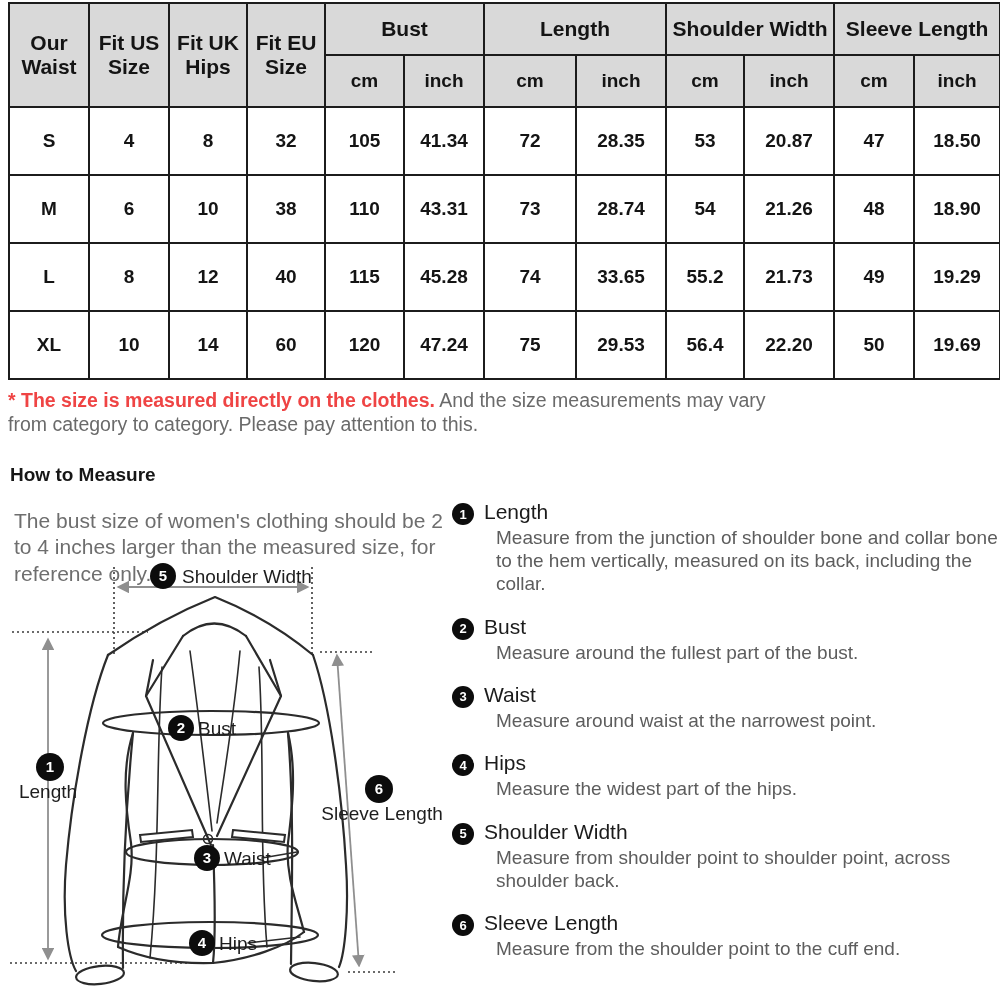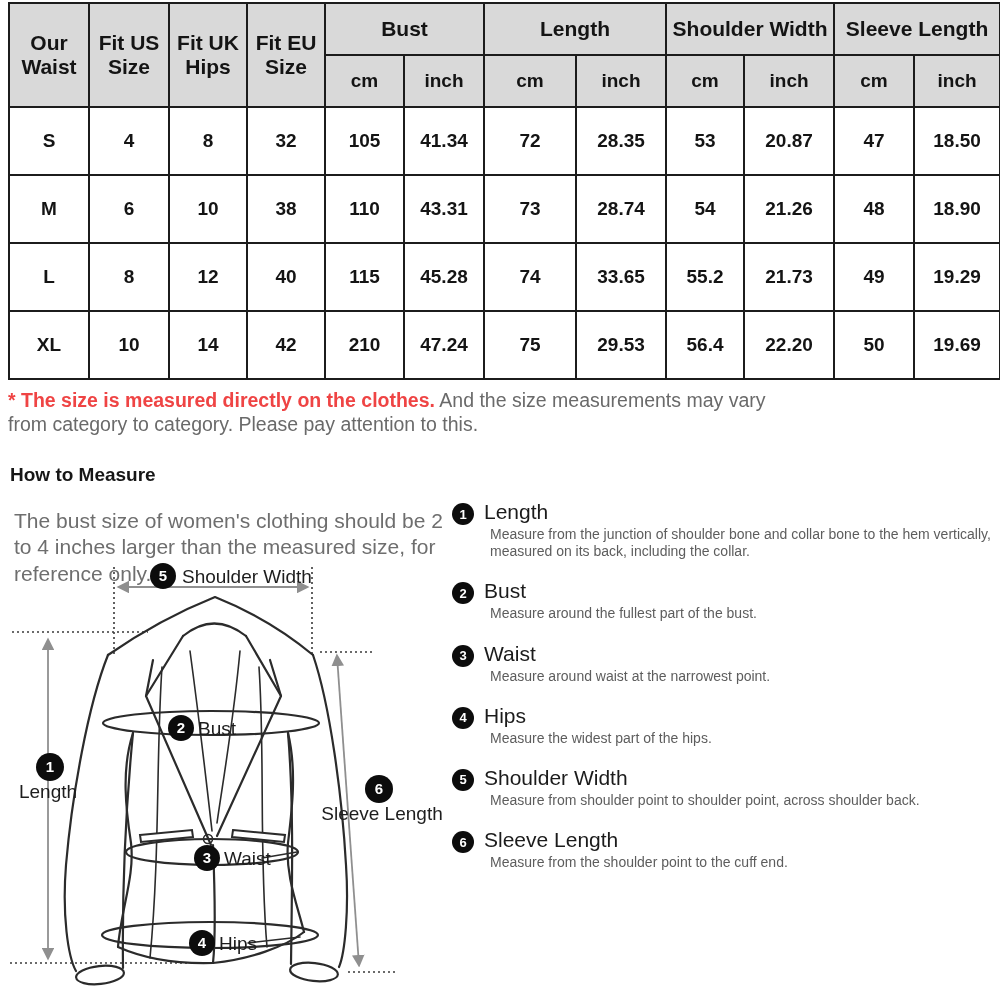--- a/index.html
+++ b/index.html
@@ -21,21 +21,21 @@
   .htm-heading { position:absolute; left:10px; top:464px; margin:0; font-size:19px; font-weight:700; color:#161616; }
   .subtitle { position:absolute; left:10px; top:504px; width:448px; margin:4px; font-size:21px; line-height:1.25; color:#6e6e6e; }
 
   
   .items { position:absolute; left:452px; top:500px; width:546px; }
   .item { display:flex; gap:10px; margin-bottom:19px; }
   .bullet { flex:0 0 22px; width:22px; height:22px; margin-top:3px; border-radius:50%;
             background:#0c0c0c; color:#fff; font-size:13px; font-weight:700;
             display:flex; align-items:center; justify-content:center; }
   .item h3 { margin:0; font-size:21px; font-weight:400; color:#1b1b1b; line-height:1.15; }
-  .item p { margin:2px 0 0 6px; font-size:14px; color:#5d5d5d; line-height:1.22; }
+  .item p { margin:2px 0 0 12px; font-size:19px; color:#5d5d5d; line-height:1.22; }
 
   
   .diagram { position:absolute; left:0; top:555px; }
   .jk { fill:none; stroke:#2b2b2b; stroke-width:2.2; stroke-linecap:round; stroke-linejoin:round; }
   .jk-thin { fill:none; stroke:#2b2b2b; stroke-width:1.6; stroke-linecap:round; }
   .dot { stroke:#3a3a3a; stroke-width:1.6; stroke-dasharray:2 3; }
   .arr { stroke:#8f8f8f; stroke-width:1.8; fill:none; }
   .dg-label { font-family:"Liberation Sans",sans-serif; font-size:19px; fill:#1d1d1d; }
   .dg-num { font-family:"Liberation Sans",sans-serif; font-size:15px; font-weight:700; fill:#ffffff; text-anchor:middle; }
   .welt { fill:#ffffff; stroke:#2b2b2b; stroke-width:2; }
@@ -122,22 +122,22 @@
         <td>33.65</td>
         <td>55.2</td>
         <td>21.73</td>
         <td>49</td>
         <td>19.29</td>
       </tr>
       <tr>
         <td>XL</td>
         <td>10</td>
         <td>14</td>
-        <td>42</td>
-        <td>210</td>
+        <td>60</td>
+        <td>120</td>
         <td>47.24</td>
         <td>75</td>
         <td>29.53</td>
         <td>56.4</td>
         <td>22.20</td>
         <td>50</td>
         <td>19.69</td>
       </tr>
     </tbody>
   </table>

